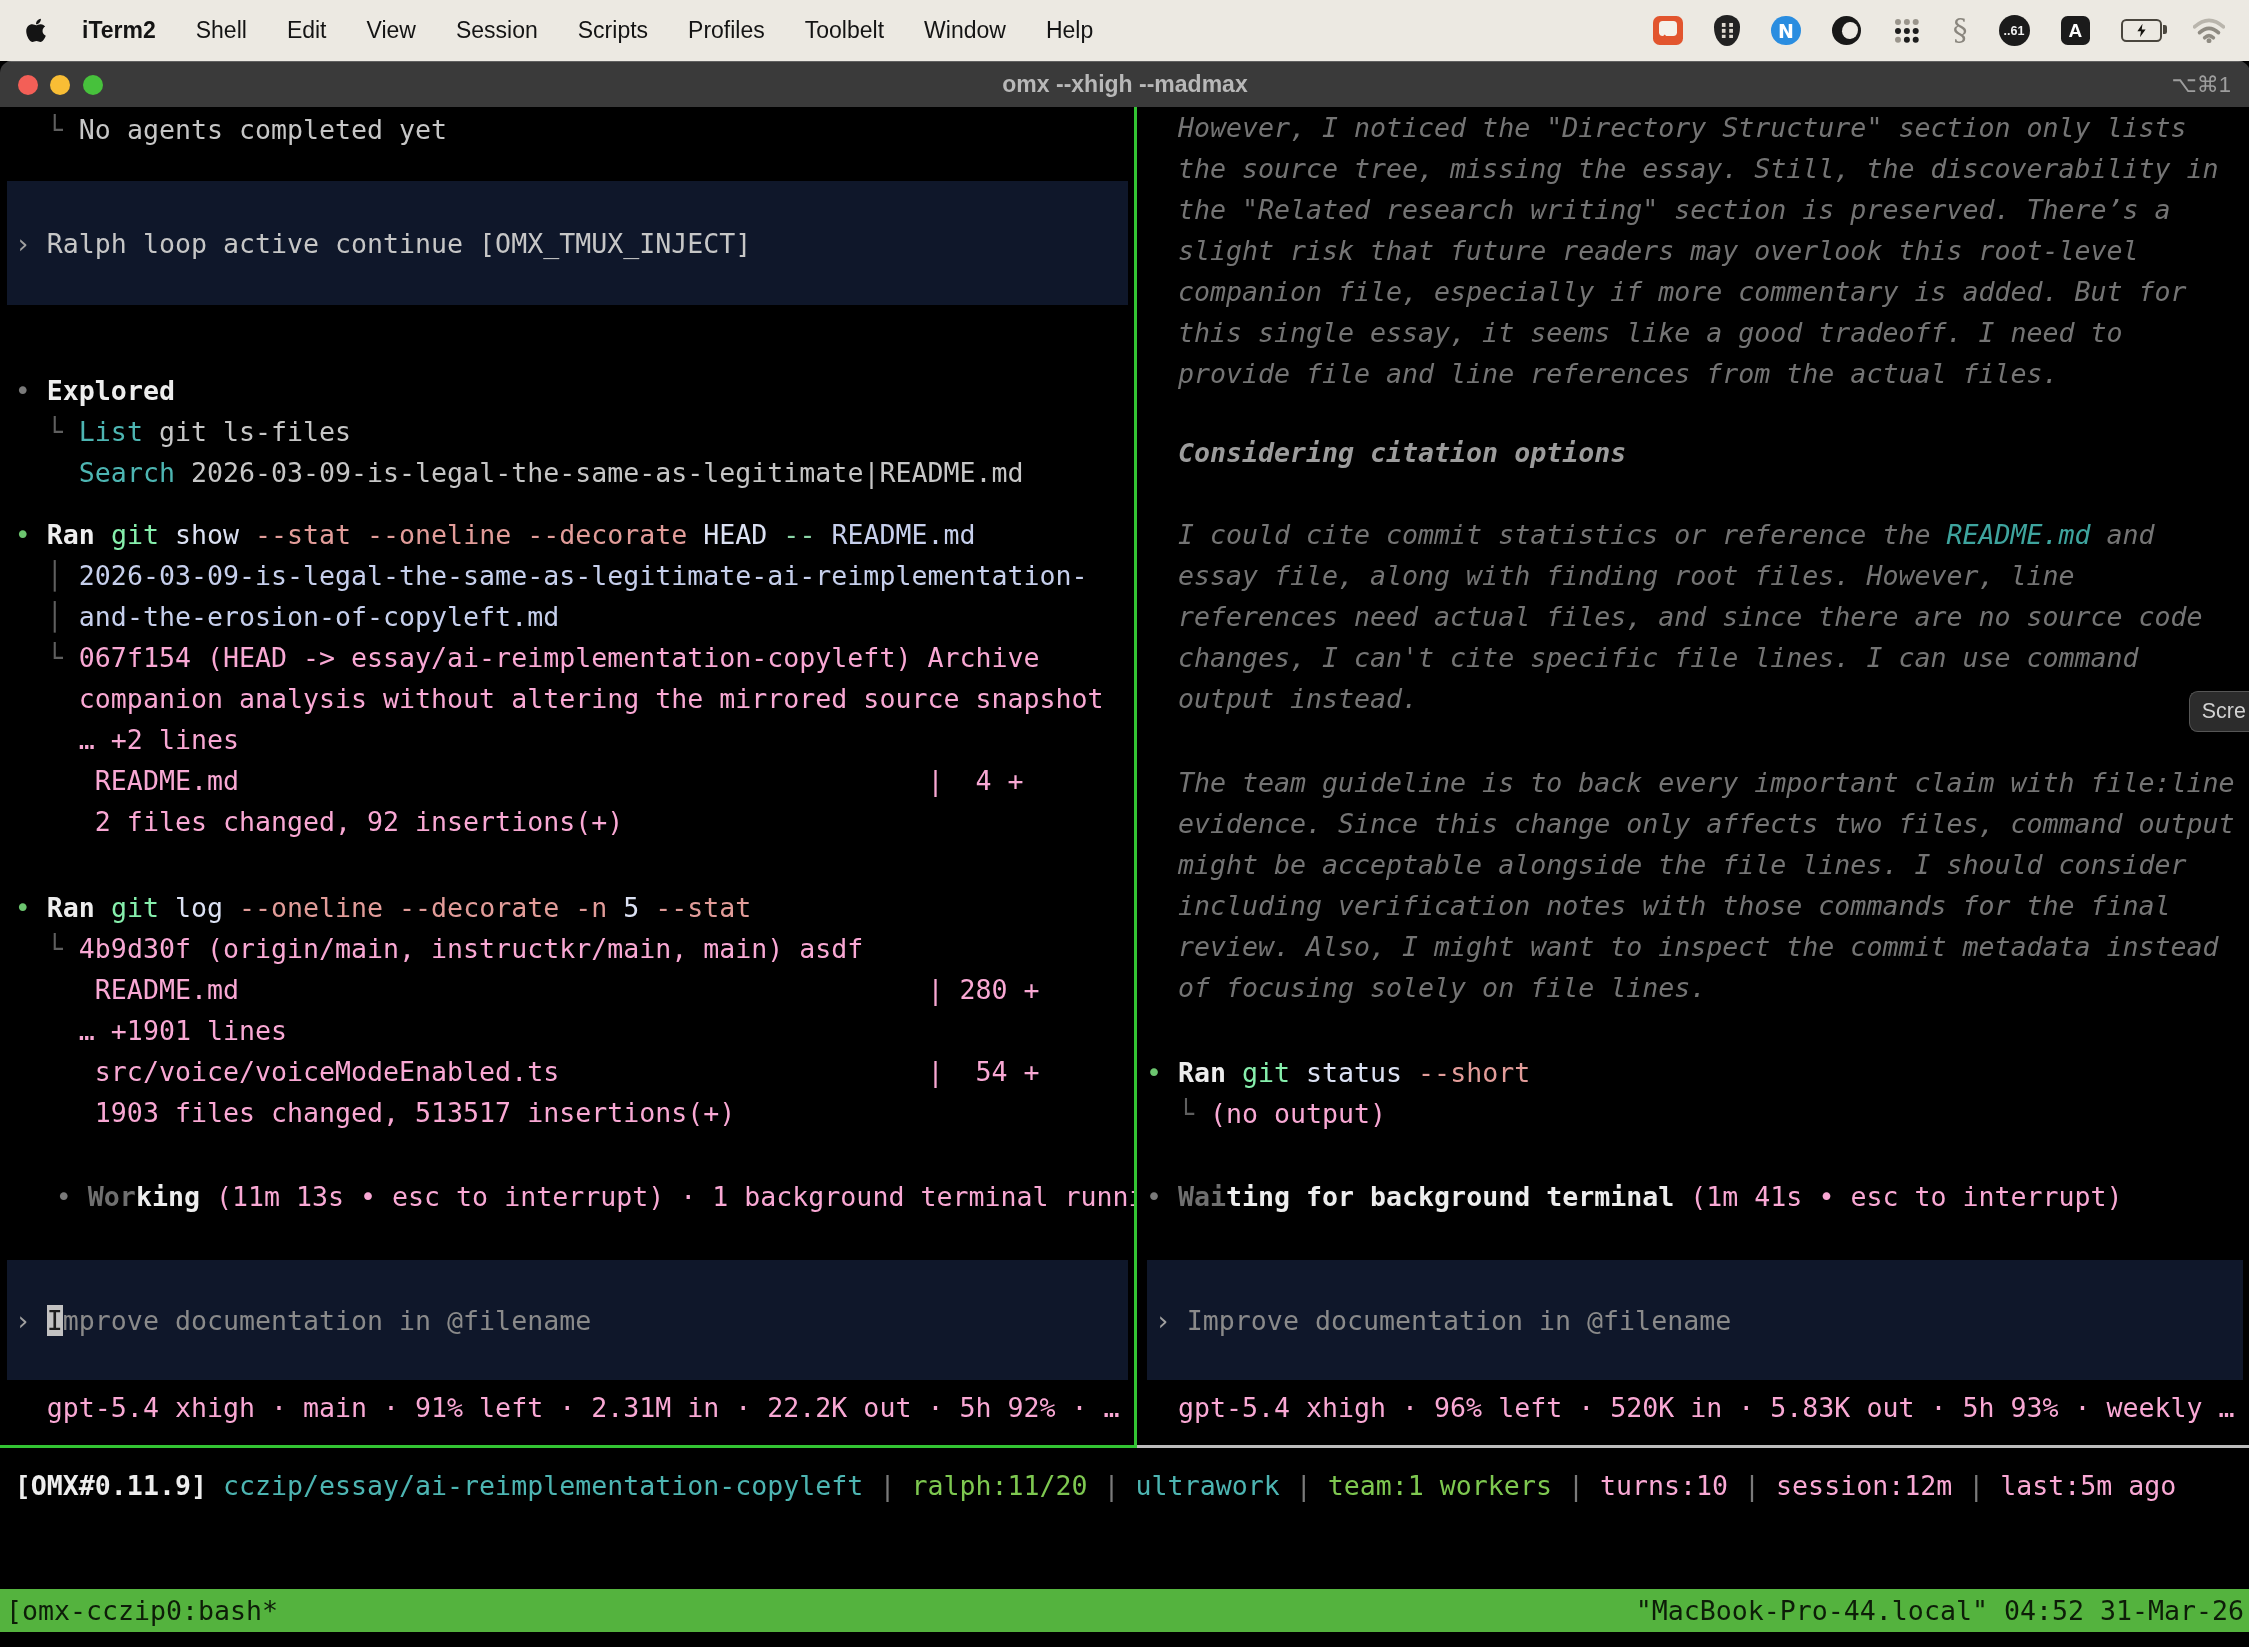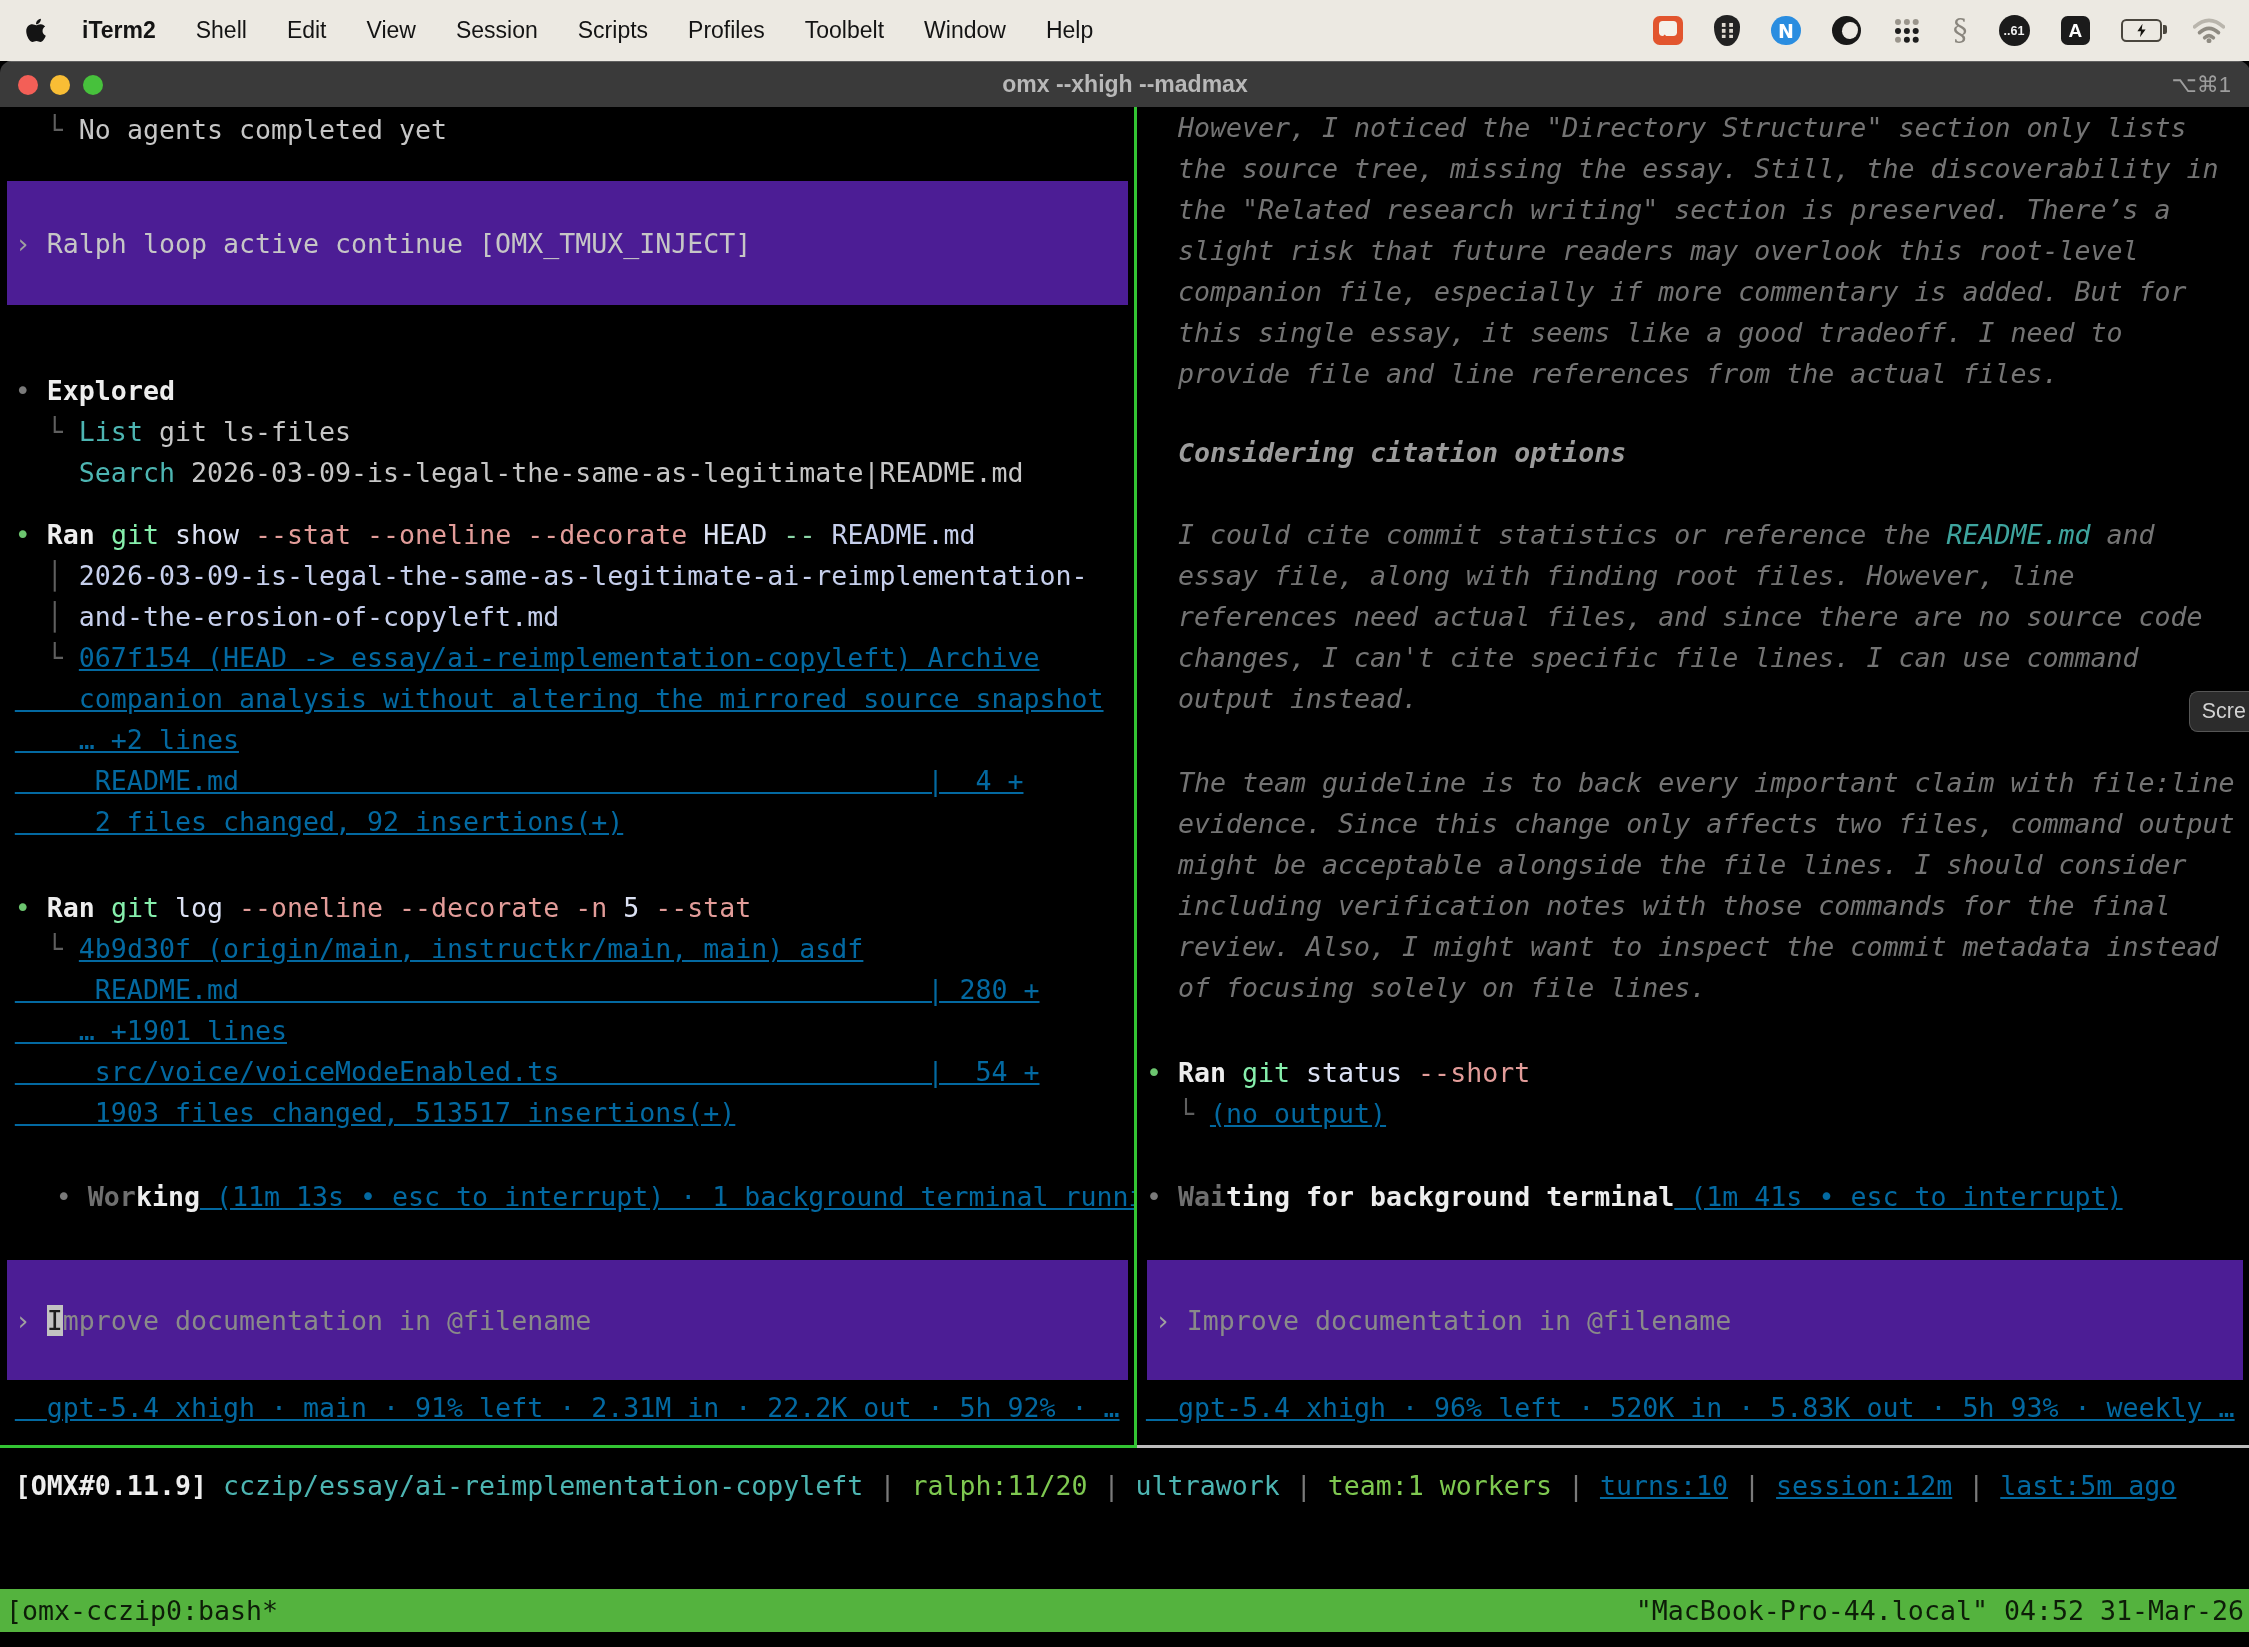--- a/index.html
+++ b/index.html
@@ -58,36 +58,36 @@
   .wtitle{color:#b8b8b8;font-family:"Liberation Sans",sans-serif;font-weight:bold;font-size:23px;}
   .wshort{position:absolute;right:19px;color:#9e9e9e;font-family:"Liberation Sans",sans-serif;font-size:22px;}
 
   
   .term{position:absolute;top:46px;left:0;right:0;bottom:0;background:#000;}
   .pane{position:absolute;top:0;height:1338px;overflow:hidden;}
   .pane-left{left:0;width:1134px;}
   .pane-right{left:1140px;width:1110px;}
   .blk{position:absolute;}
   .tline{height:41px;line-height:41px;font-size:26.6px;white-space:pre;}
-  .box{background:#4c1d95;display:flex;flex-direction:column;justify-content:center;}
+  .box{background:#0f172a;display:flex;flex-direction:column;justify-content:center;}
   .vdiv{position:absolute;left:1134px;top:0;width:3px;height:1341px;background:#33c433;}
   .hl-left{position:absolute;top:1338px;left:0;width:1137px;height:3px;background:#33c433;}
   .hl-right{position:absolute;top:1338px;left:1137px;right:0;height:3px;background:#bdbdbd;}
   .omxbar{position:absolute;top:1358px;left:14.8px;right:0;height:41px;}
   .tmuxbar{position:absolute;top:1482px;left:0;right:0;height:43px;background:#54b33e;
            display:flex;align-items:center;}
   .tmux-left{color:#0d1d08;font-size:26.6px;white-space:pre;padding-left:5.9px;}
   .tmux-right{position:absolute;right:5.9px;color:#0d1d08;font-size:26.6px;white-space:pre;}
   .tooltip{position:absolute;top:584px;right:0;width:61px;height:41px;background:#2c2c2c;
            border:1.5px solid #565656;border-right:none;border-radius:8.9px 0 0 8.9px;
            display:flex;align-items:center;padding-left:11.8px;box-sizing:border-box;
            color:#d2d2d2;font-family:"Liberation Sans",sans-serif;font-size:21.4px;}
 
   
-  .c-g{color:#0369a1;text-decoration:underline;}
+  .c-g{color:#f9a8d4;}
   .c-w{color:#c6c6c6;}
   .c-wb{color:#ededed;font-weight:bold;}
   .c-dim{color:#7a7a7a;}
   .c-dimb{color:#6f6f6f;font-weight:bold;}
   .c-guide{color:#5f5f5f;}
   .c-teal{color:#4db5b2;}
   .c-blue{color:#86efac;}
   .c-pink{color:#e29c99;}
   .c-lav{color:#c6cfec;}
   .c-lavw{color:#dbe1f3;}

